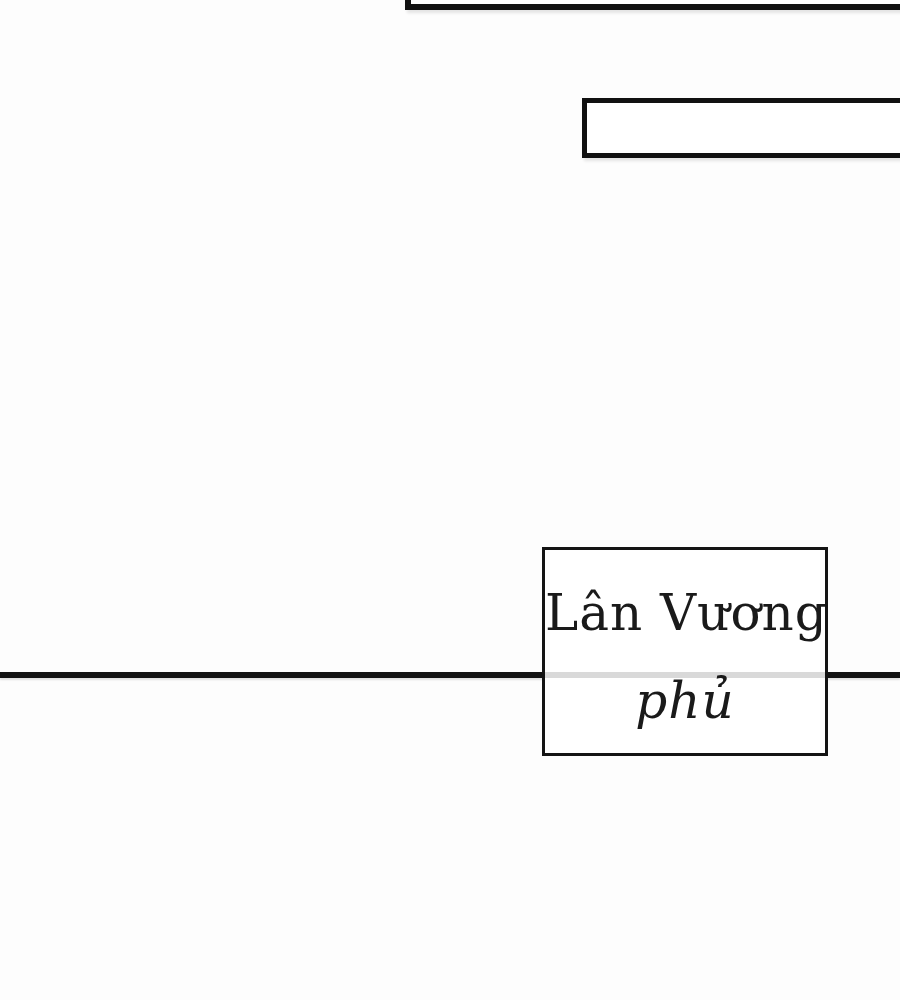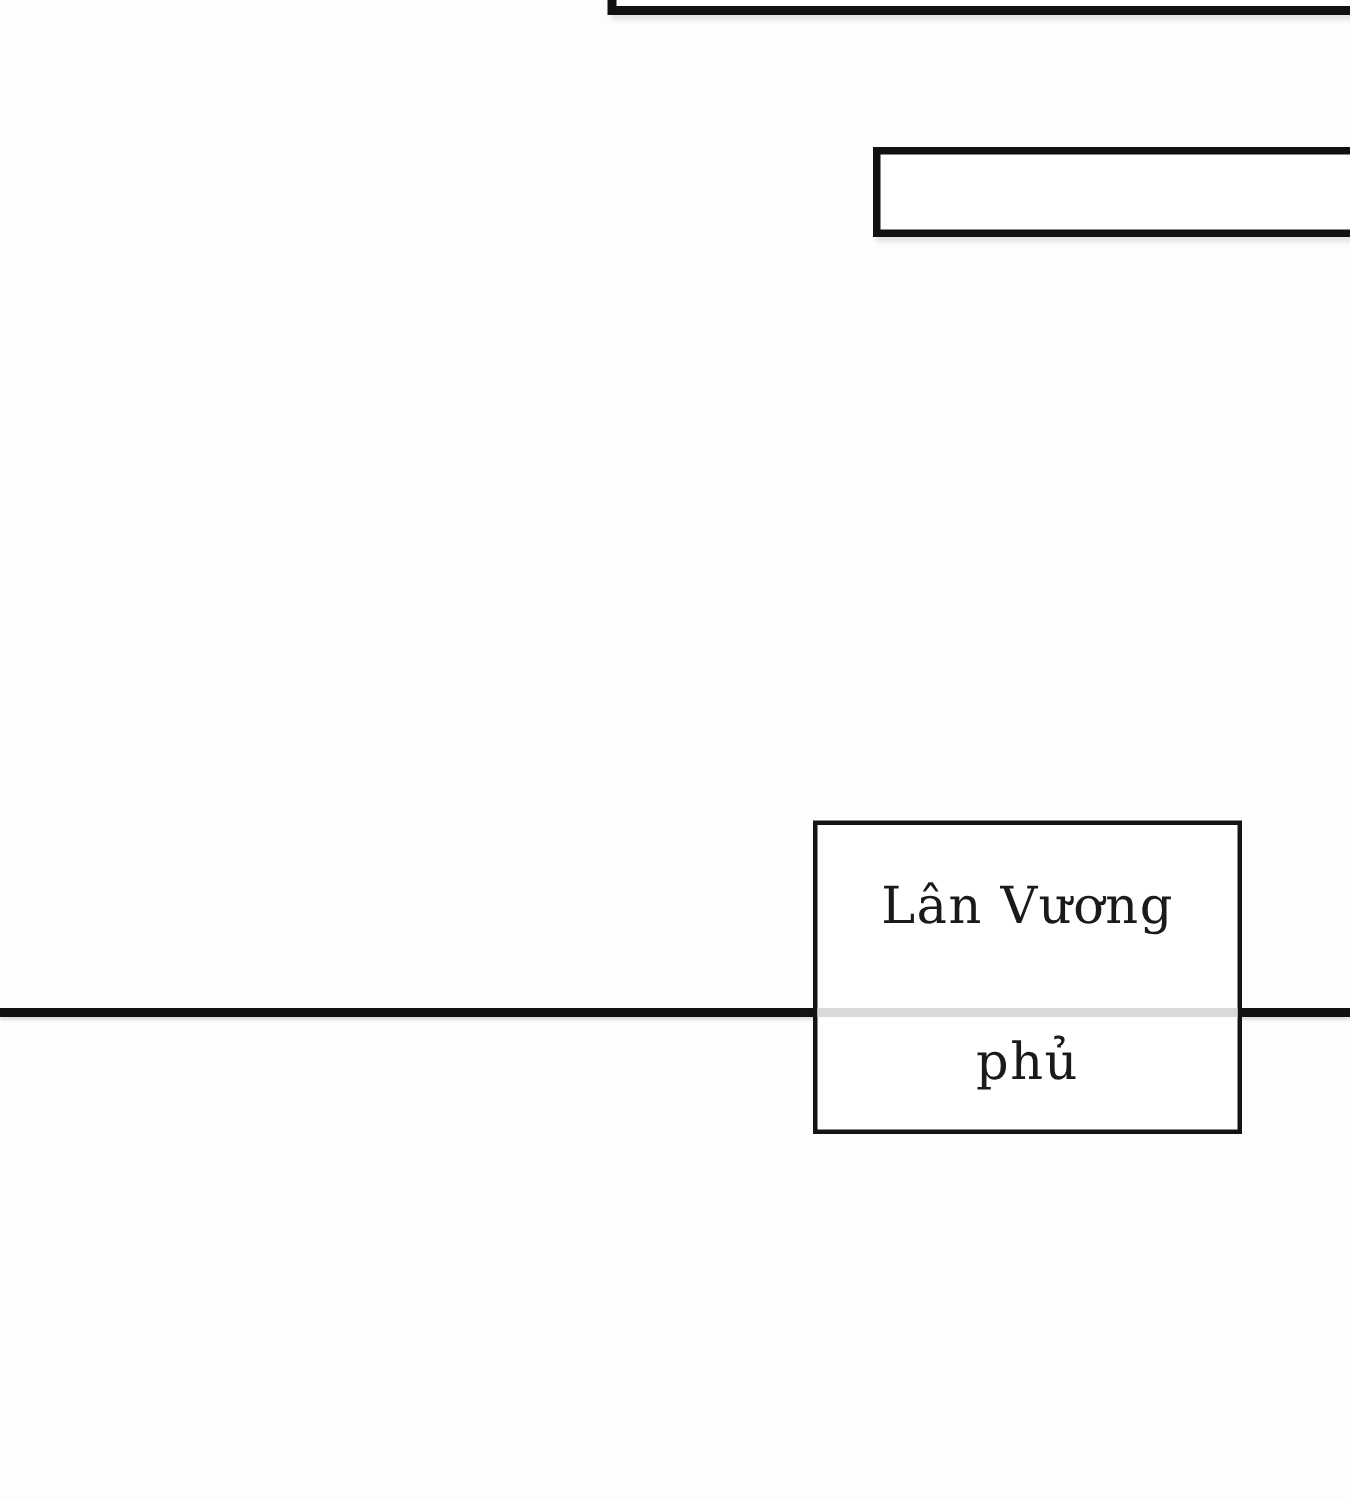--- a/index.html
+++ b/index.html
@@ -81,27 +81,27 @@
     position: absolute;
     inset: 0;
     z-index: 2;
   }
   .caption-line {
     position: absolute;
     left: 0;
     right: 0;
     text-align: center;
     color: #1a1a1a;
-    font-size: 34px;
+    font-size: 50px;
     line-height: 1.1;
     letter-spacing: 1px;
     white-space: nowrap;
   }
   .caption-line.l1 { top: 36px; }
-  .caption-line.l2 { top: 140px; }
+  .caption-line.l2 { top: 124px; font-style: italic; }
 </style>
 </head>
 <body>
 
 <div class="comic-page">
 
   <div class="panel-top"></div>
 
   <div class="panel-strip"></div>
 

